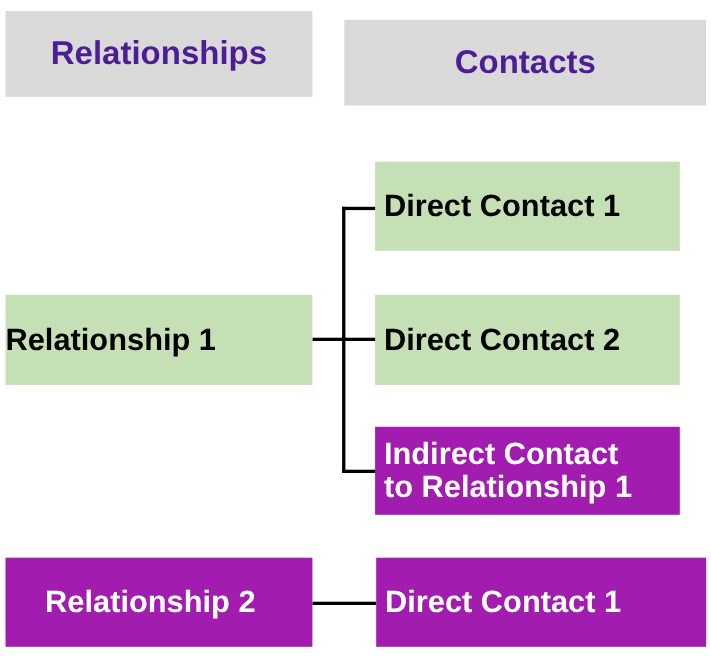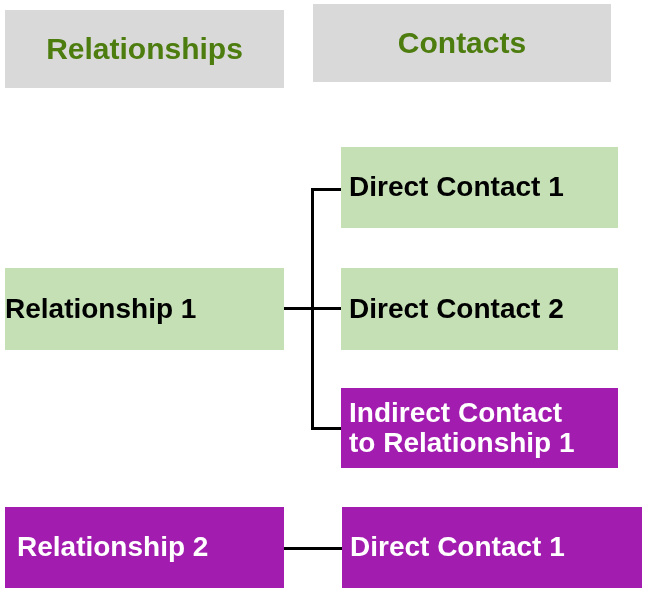--- a/index.html
+++ b/index.html
@@ -19,40 +19,40 @@
     position: absolute;
     box-sizing: border-box;
     display: flex;
     align-items: center;
     font-weight: bold;
     line-height: 1.08;
     white-space: pre-line;
   }
   .hdr {
     background: #d9d9d9;
-    color: #4d7c0f;
+    color: #4c1d95;
     justify-content: center;
     text-align: center;
     font-size: 30px;
   }
   .green {
     background: #c5e0b4;
     color: #000000;
     font-size: 28px;
   }
   .blue {
     background: #a21caf;
     color: #ffffff;
     font-size: 28px;
   }
   .hdr-left   { left: 5px;   top: 10px;  width: 279px; height: 78px; }
-  .hdr-right  { left: 313px; top: 4px;  width: 298px; height: 78px; }
+  .hdr-right  { left: 313px; top: 18px;  width: 329px; height: 78px; }
 
   .rel1 { left: 5px;   top: 268px; width: 279px; height: 82px; }
-  .rel2 { left: 5px;   top: 507px; width: 279px; height: 81px; padding-left: 12px; }
+  .rel2 { left: 5px;   top: 507px; width: 279px; height: 81px; padding-left: 36px; }
 
   .dc1  { left: 341px; top: 147px; width: 277px; height: 81px; padding-left: 8px; }
   .dc2  { left: 341px; top: 268px; width: 277px; height: 82px; padding-left: 8px; }
   .ic1  { left: 341px; top: 388px; width: 277px; height: 80px; padding-left: 8px; }
   .dc1b { left: 342px; top: 507px; width: 300px; height: 81px; padding-left: 8px; }
 
   .line {
     position: absolute;
     background: #000000;
   }

